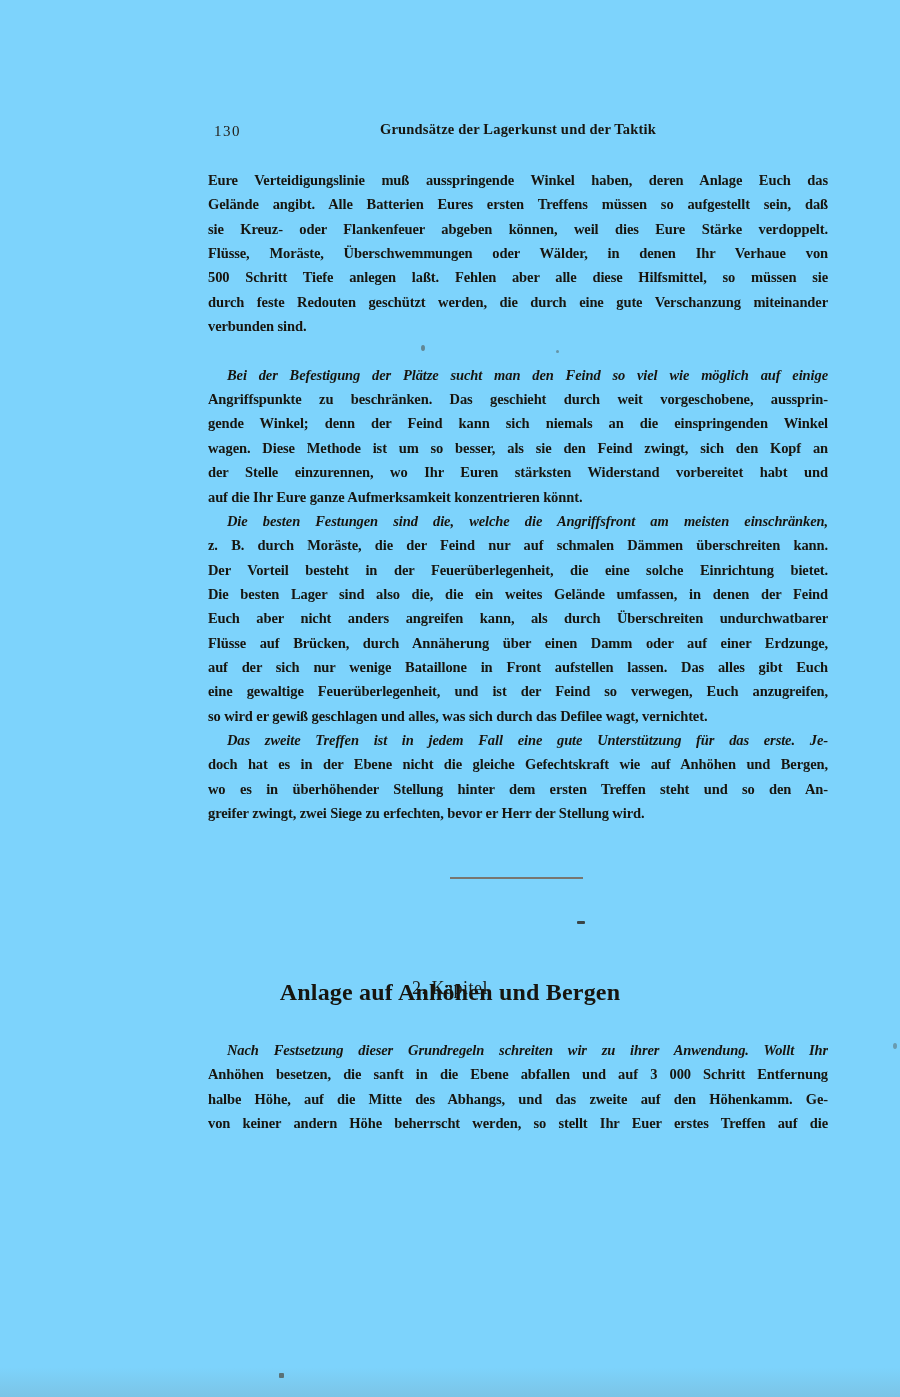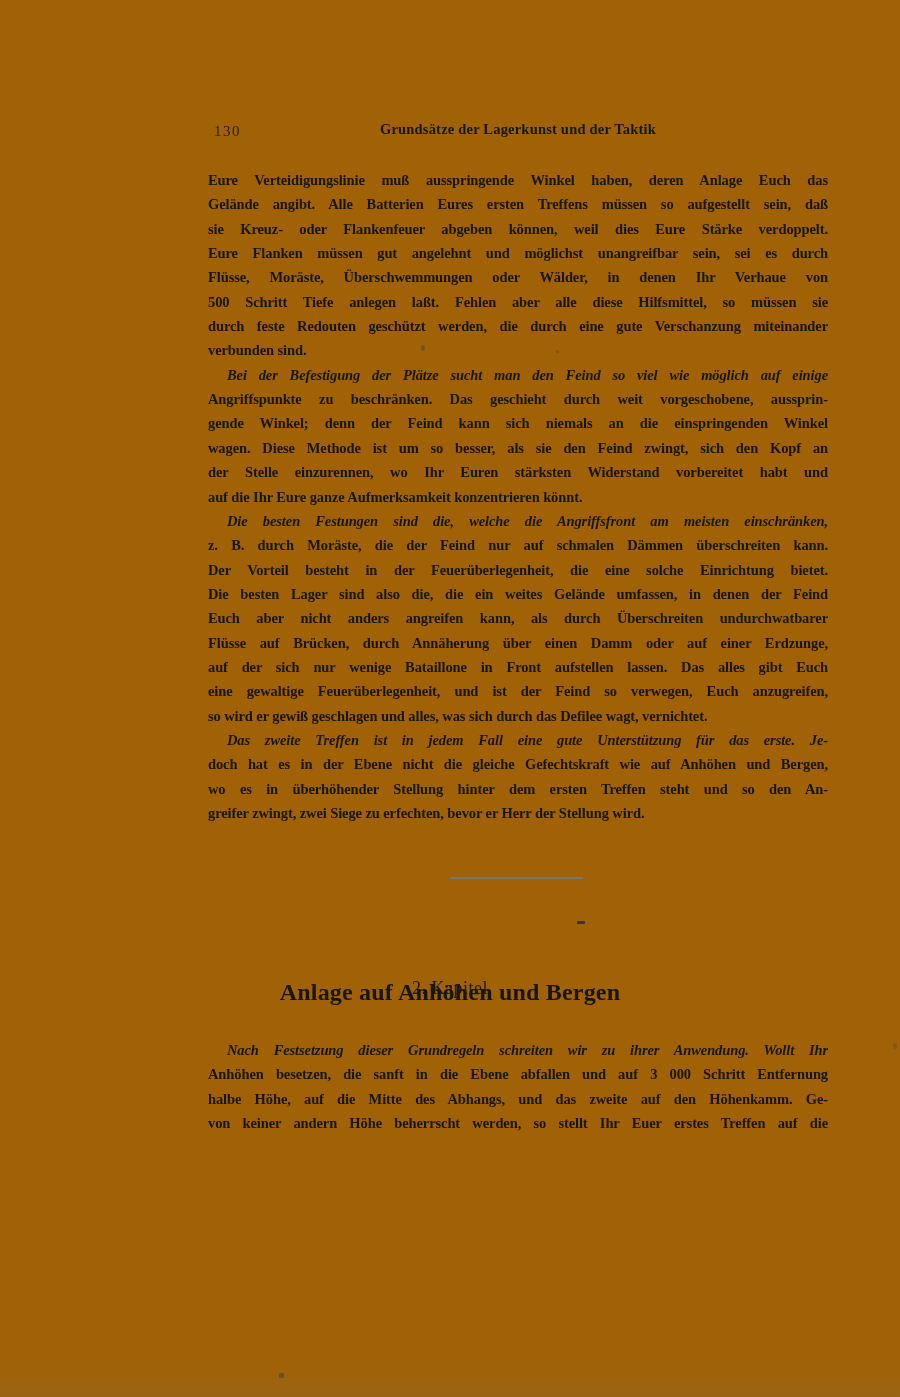--- a/index.html
+++ b/index.html
@@ -1,18 +1,18 @@
 <!DOCTYPE html>
 <html><head>
 <meta charset="utf-8">
 <style>
   html,body { margin:0; padding:0; background:#e8e8e8; }
   .page {
     position:relative; width:900px; height:1397px;
-    background:#a16207;
+    background:#7dd3fc;
     font-family:"Liberation Serif","DejaVu Serif",serif;
     color:#17150f; overflow:hidden;
   }
   .page-shade {
     position:absolute; left:0; right:0; bottom:0; height:30px;
     background:linear-gradient(to bottom, rgba(110,108,98,0) 0%, rgba(110,108,98,0.14) 100%);
     pointer-events:none;
   }
   .header { position:absolute; top:121px; left:208px; width:620px; height:22px; }
   .pagenum {
@@ -68,21 +68,20 @@
 
   <div class="header">
     <span class="pagenum">130</span>
     <span class="running">Grundsätze der Lagerkunst und der Taktik</span>
   </div>
 
   <div class="para p1">
     <div class="ln">Eure Verteidigungslinie muß ausspringende Winkel haben, deren Anlage Euch das</div>
     <div class="ln">Gelände angibt. Alle Batterien Eures ersten Treffens müssen so aufgestellt sein, daß</div>
     <div class="ln">sie Kreuz- oder Flankenfeuer abgeben können, weil dies Eure Stärke verdoppelt.</div>
-    <div class="ln">Eure Flanken müssen gut angelehnt und möglichst unangreifbar sein, sei es durch</div>
     <div class="ln">Flüsse, Moräste, Überschwemmungen oder Wälder, in denen Ihr Verhaue von</div>
     <div class="ln">500 Schritt Tiefe anlegen laßt. Fehlen aber alle diese Hilfsmittel, so müssen sie</div>
     <div class="ln">durch feste Redouten geschützt werden, die durch eine gute Verschanzung miteinander</div>
     <div class="ln last">verbunden sind.</div>
   </div>
 
   <div class="para p2">
     <div class="ln ind">Bei der Befestigung der Plätze sucht man den Feind so viel wie möglich auf einige</div>
     <div class="ln">Angriffspunkte zu beschränken. Das geschieht durch weit vorgeschobene, aussprin-</div>
     <div class="ln">gende Winkel; denn der Feind kann sich niemals an die einspringenden Winkel</div>

